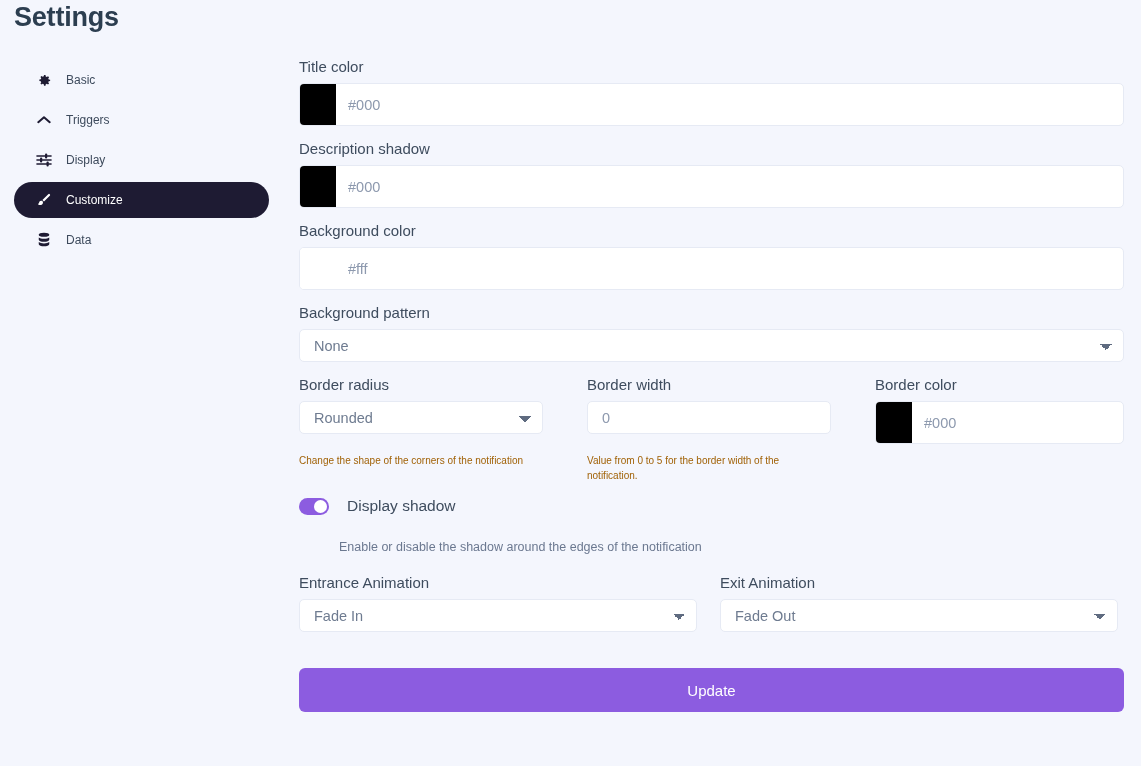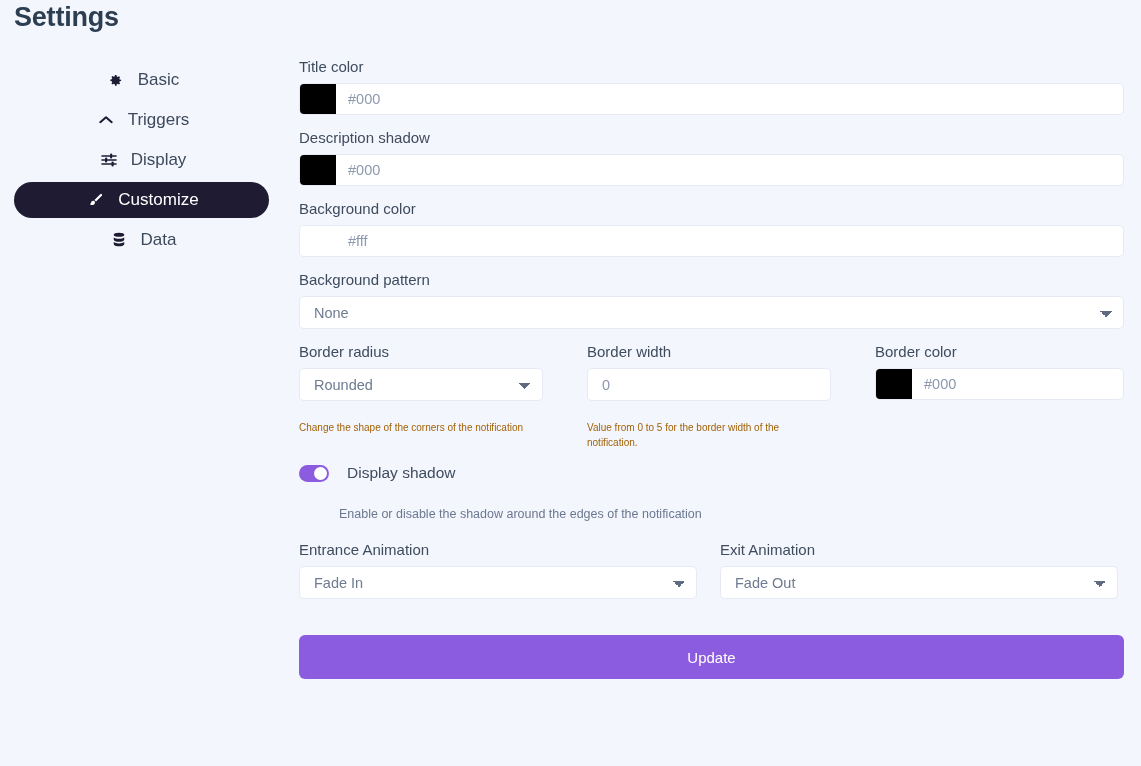--- a/index.html
+++ b/index.html
@@ -29,22 +29,21 @@
   }
   .nav-item {
     display: flex;
     align-items: center;
     height: 36px;
     padding: 0 18px 0 20px;
     border-radius: 18px;
     margin-bottom: 4px;
     cursor: pointer;
     color: #3d4a5c;
-    font-size: 17px;
-    justify-content: center;
+    font-size: 12px;
   }
   .nav-item .nav-ico {
     width: 20px;
     height: 18px;
     margin-right: 12px;
     display: flex;
     align-items: center;
     justify-content: center;
     flex: 0 0 auto;
   }
@@ -70,21 +69,21 @@
     font-size: 10px;
     color: #a16207;
     line-height: 1.5;
     margin-top: 19px;
     max-width: 252px;
   }
 
   .input-shell {
     display: flex;
     align-items: stretch;
-    height: 32px;
+    height: 43px;
     background: #ffffff;
     border: 1px solid #e6eaf4;
     border-radius: 5px;
     overflow: hidden;
   }
   .input-shell.wide { width: 825px; }
   .swatch {
     width: 36px;
     flex: 0 0 36px;
     background: #000000;

